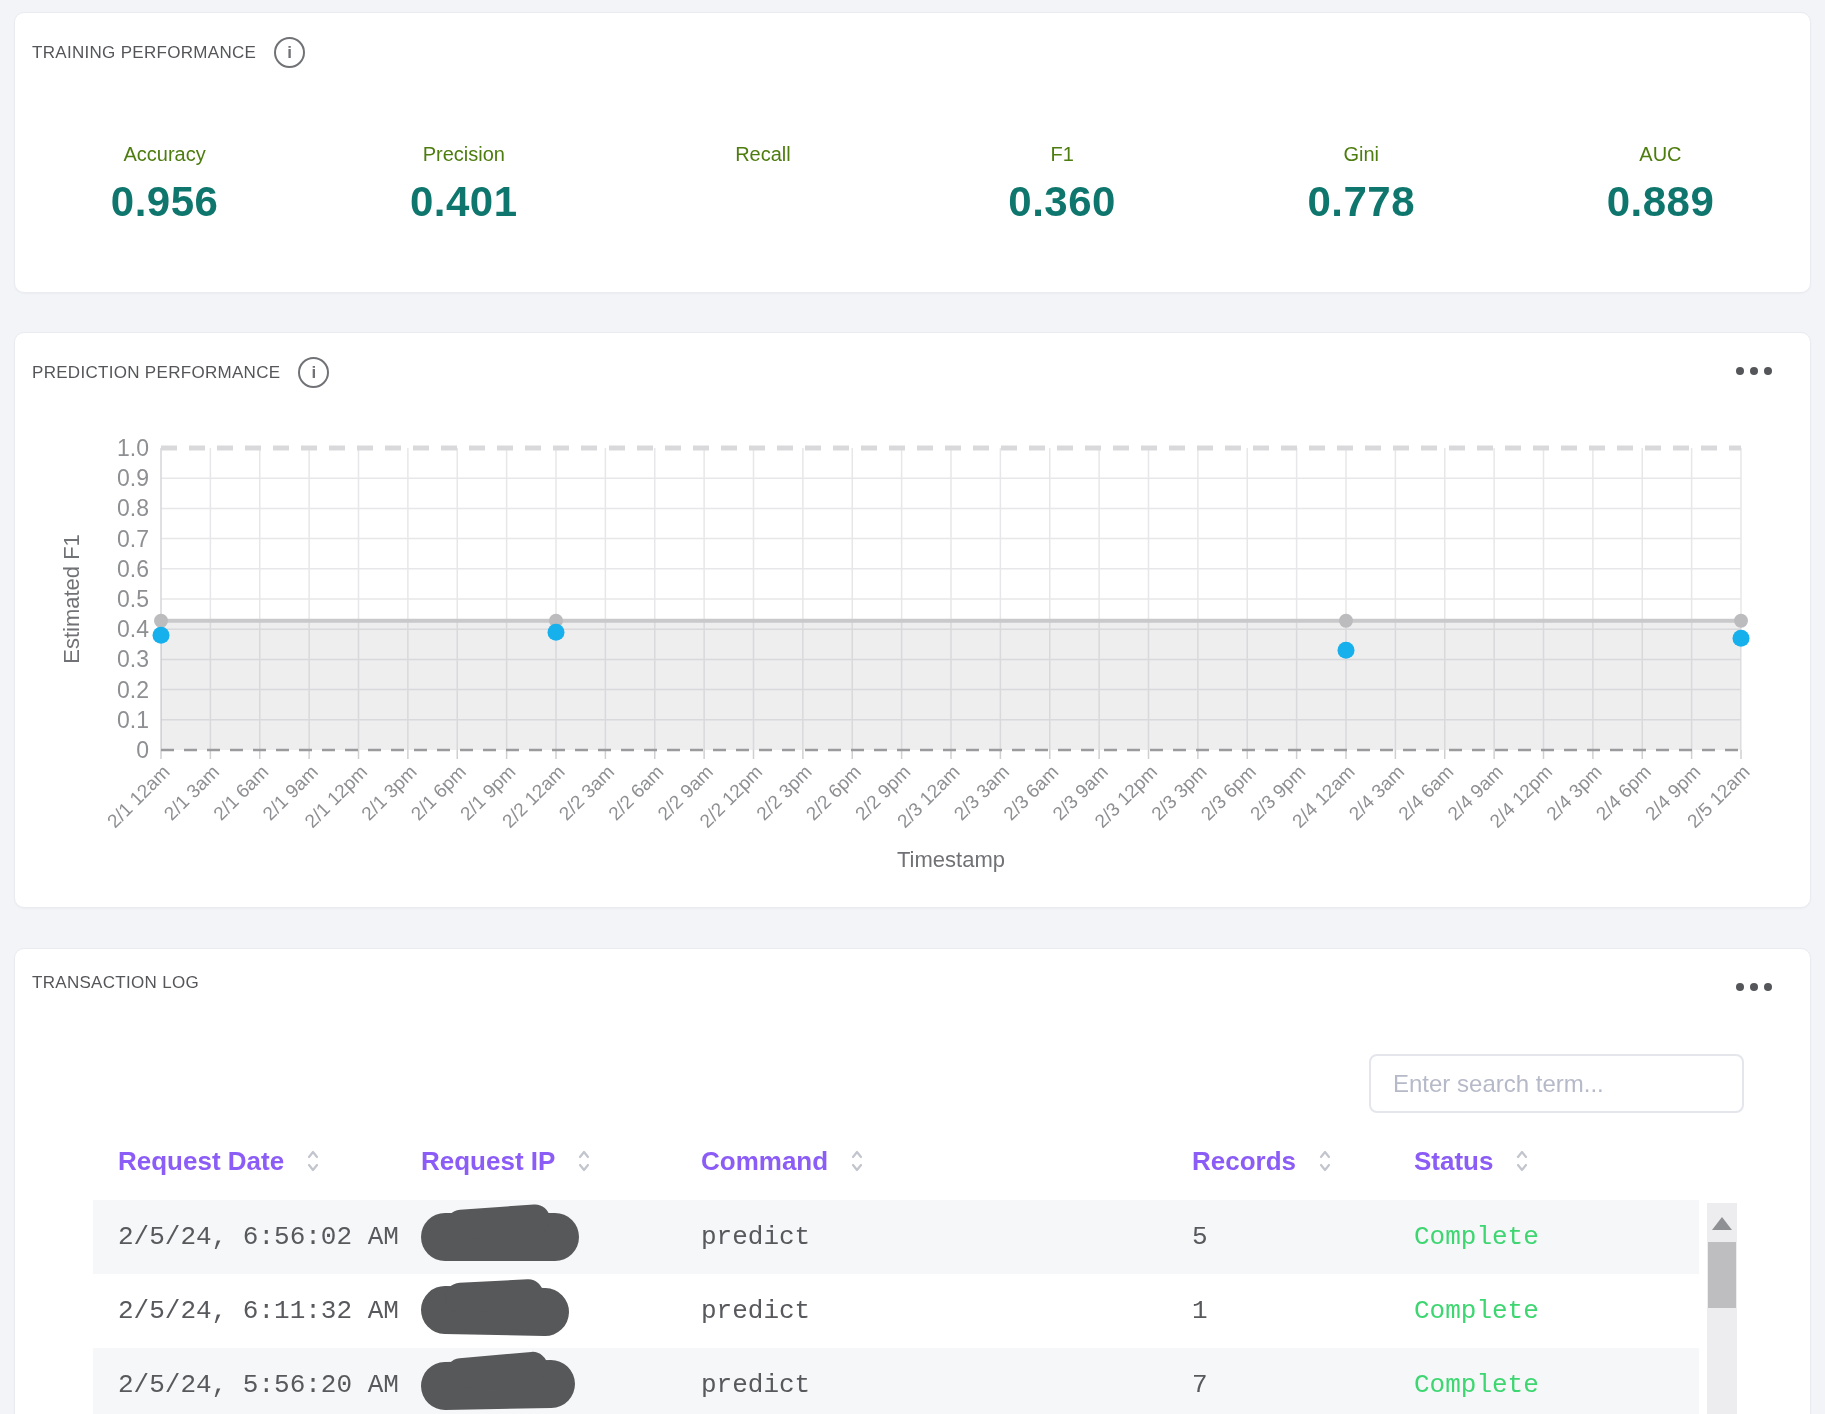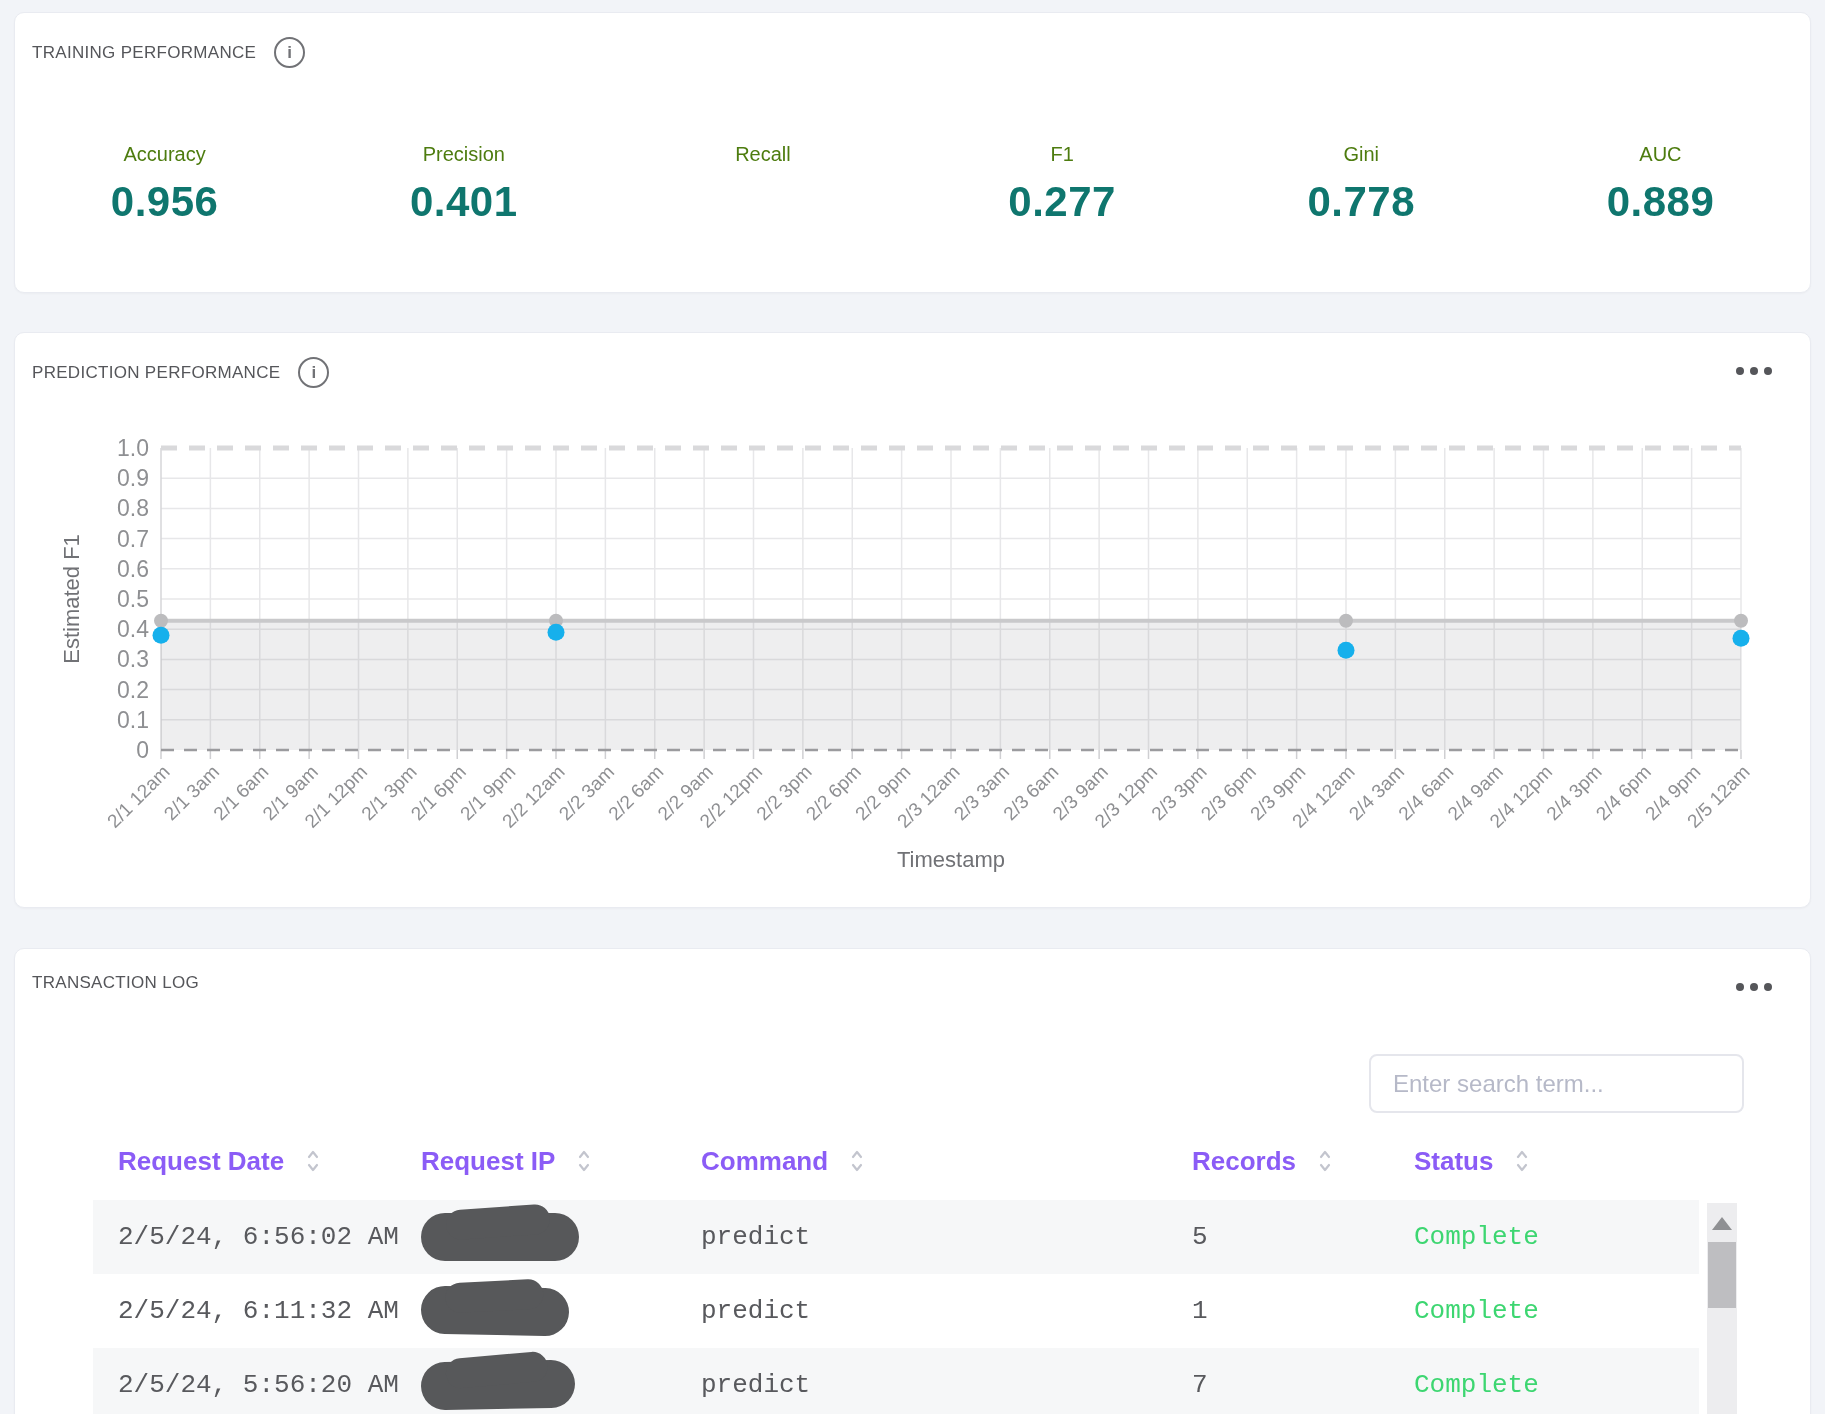--- a/index.html
+++ b/index.html
@@ -91,21 +91,21 @@
       </div>
       <div class="metric">
         <div class="metric-label">Precision</div>
         <div class="metric-value">0.401</div>
       </div>
       <div class="metric">
         <div class="metric-label">Recall</div>
       </div>
       <div class="metric">
         <div class="metric-label">F1</div>
-        <div class="metric-value">0.277</div>
+        <div class="metric-value">0.360</div>
       </div>
       <div class="metric">
         <div class="metric-label">Gini</div>
         <div class="metric-value">0.778</div>
       </div>
       <div class="metric">
         <div class="metric-label">AUC</div>
         <div class="metric-value">0.889</div>
       </div>
     </div>

